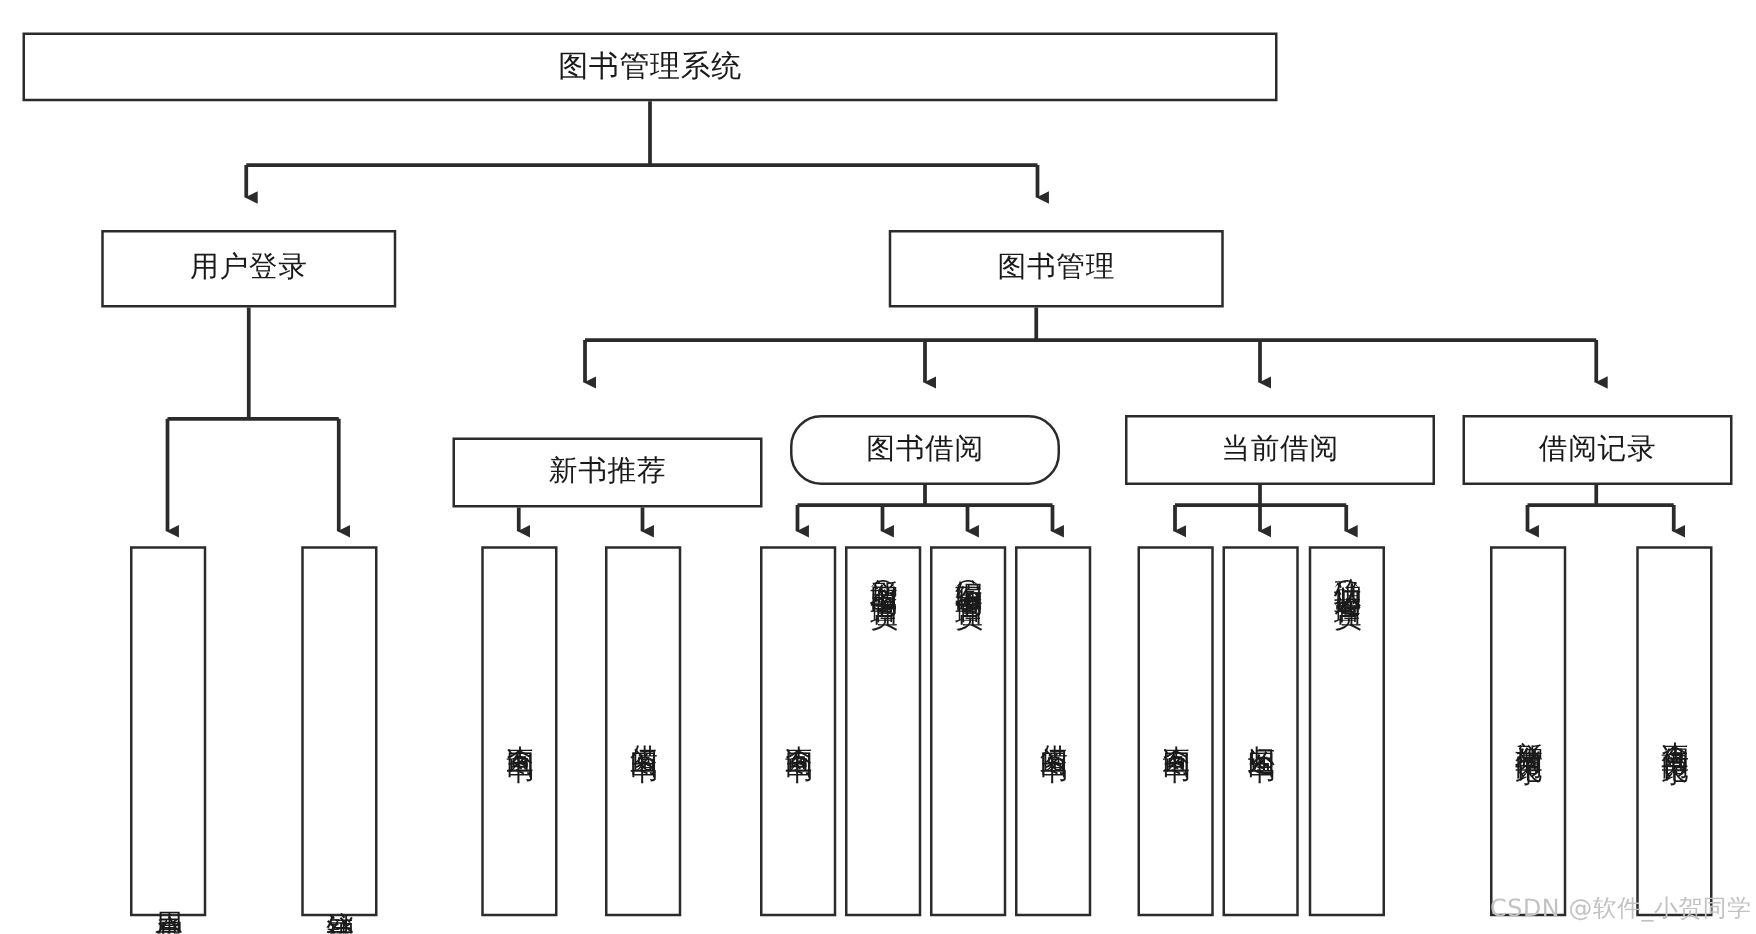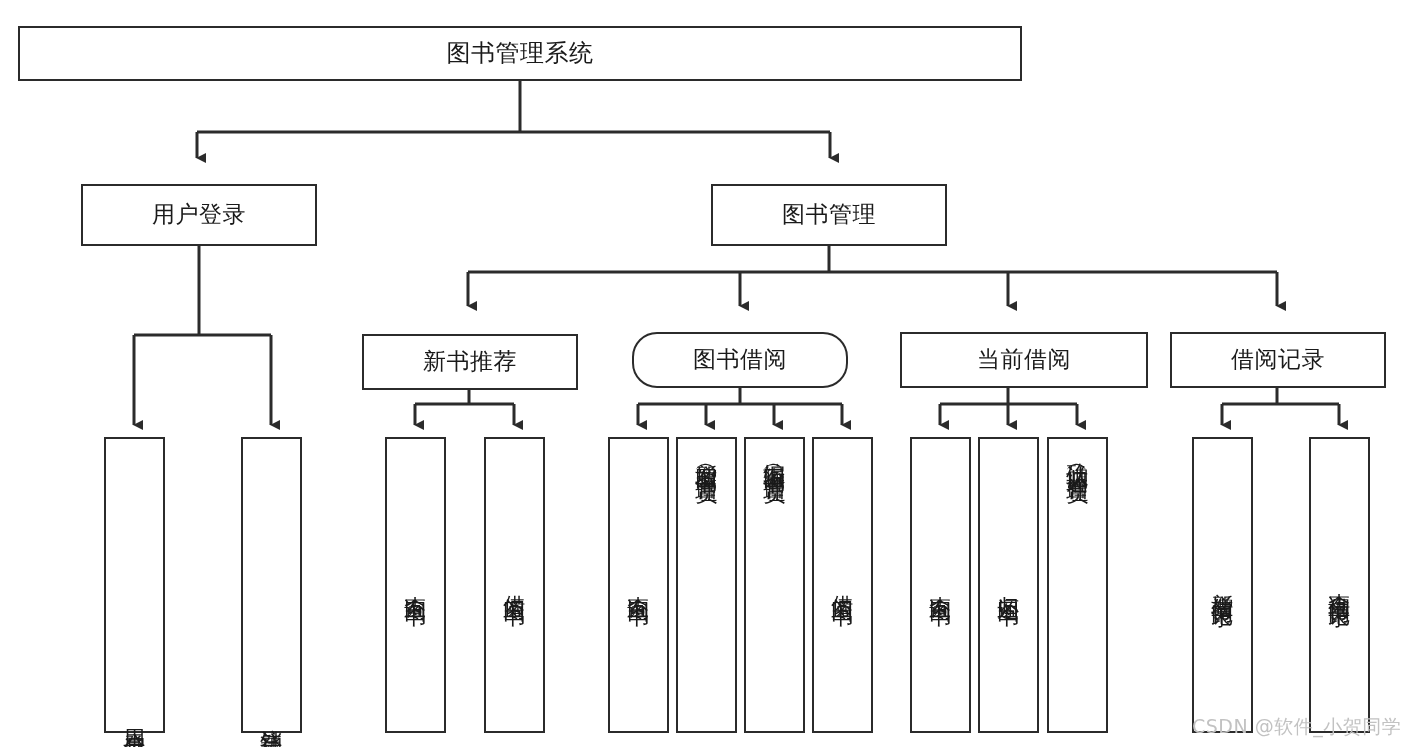--- a/index.html
+++ b/index.html
@@ -124,23 +124,23 @@
       <path d="M 1277 374 L 1277 404"></path>
       <path d="M 1222 404 L 1339 404"></path>
       <path d="M 1222 404 L 1222 425" marker-end="url(#arrow)"></path>
       <path d="M 1339 404 L 1339 425" marker-end="url(#arrow)"></path>
     </g>
   </svg>
 
   <div class="node horiz root" style="left:18px; top:12px; width:1004px; height:55px;">图书管理系统</div>
 
   <div class="node horiz" style="left:81px; top:170px; width:236px; height:62px;">用户登录</div>
-  <div class="node horiz" style="left:711px; top:170px; width:236px; height:62px;">图书管理</div>
+  <div class="node horiz" style="left:711px; top:170px; width:268px; height:62px;">图书管理</div>
 
-  <div class="node horiz" style="left:362px; top:320px; width:216px; height:56px;">新书推荐</div>
+  <div class="node horiz" style="left:362px; top:336px; width:248px; height:56px;">新书推荐</div>
   <div class="node horiz" style="left:632px; top:318px; width:216px; height:56px;border-radius:25px;">图书借阅</div>
   <div class="node horiz" style="left:900px; top:318px; width:248px; height:56px;">当前借阅</div>
   <div class="node horiz" style="left:1170px; top:318px; width:216px; height:56px;">借阅记录</div>
 
   <div class="node vert align-end" style="left:104px; top:437px; width:61px; height:296px;">用户登录</div>
   <div class="node vert align-end" style="left:241px; top:437px; width:61px; height:296px;">注销登录</div>
 
   <div class="node vert" style="left:385px; top:437px; width:61px; height:296px;">查询图书</div>
   <div class="node vert" style="left:484px; top:437px; width:61px; height:296px;">借阅图书</div>
 

